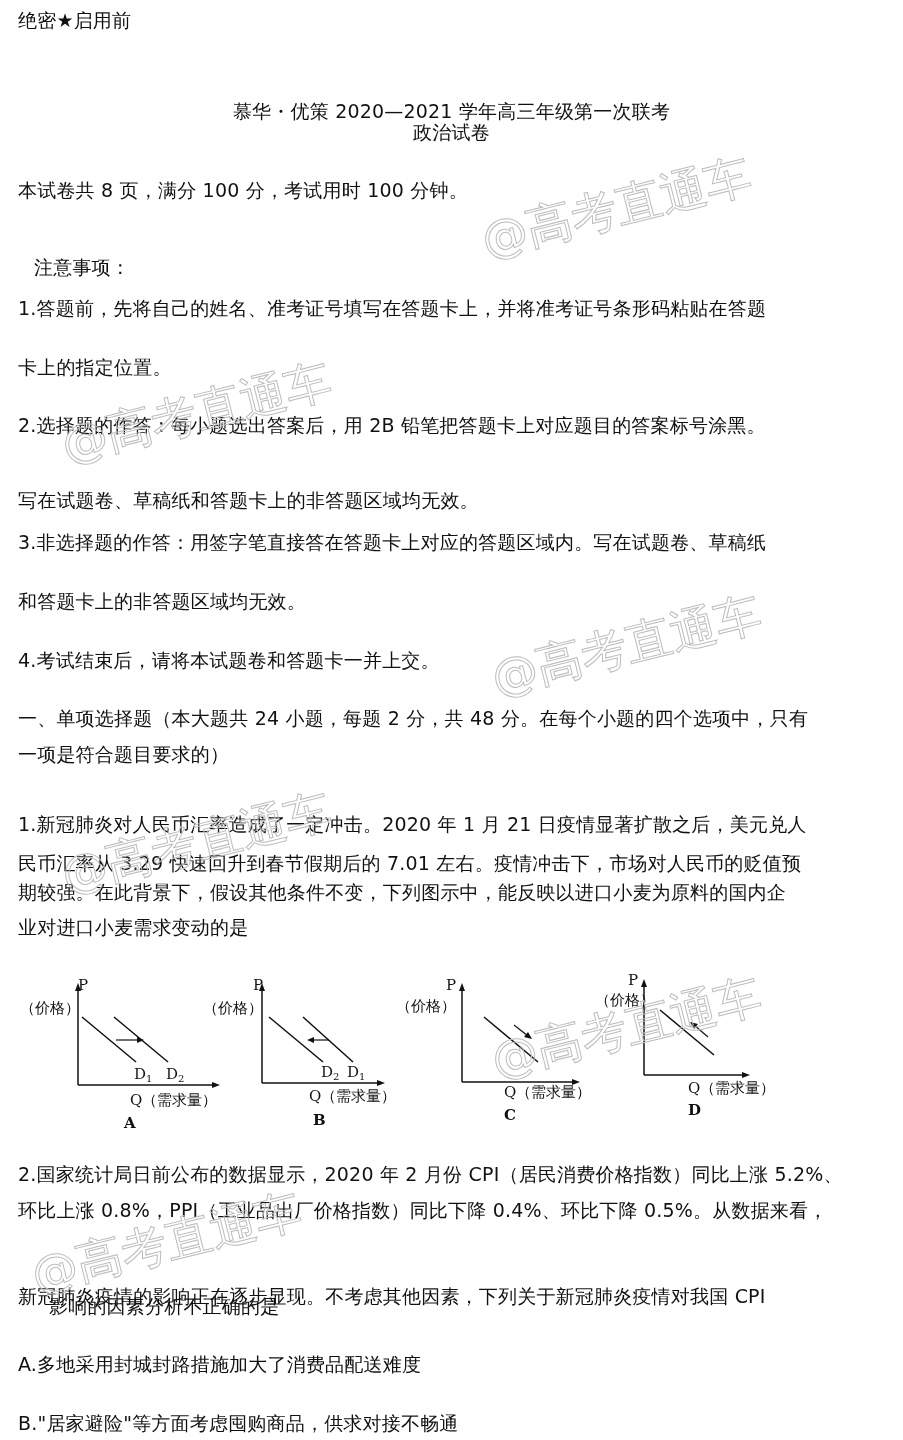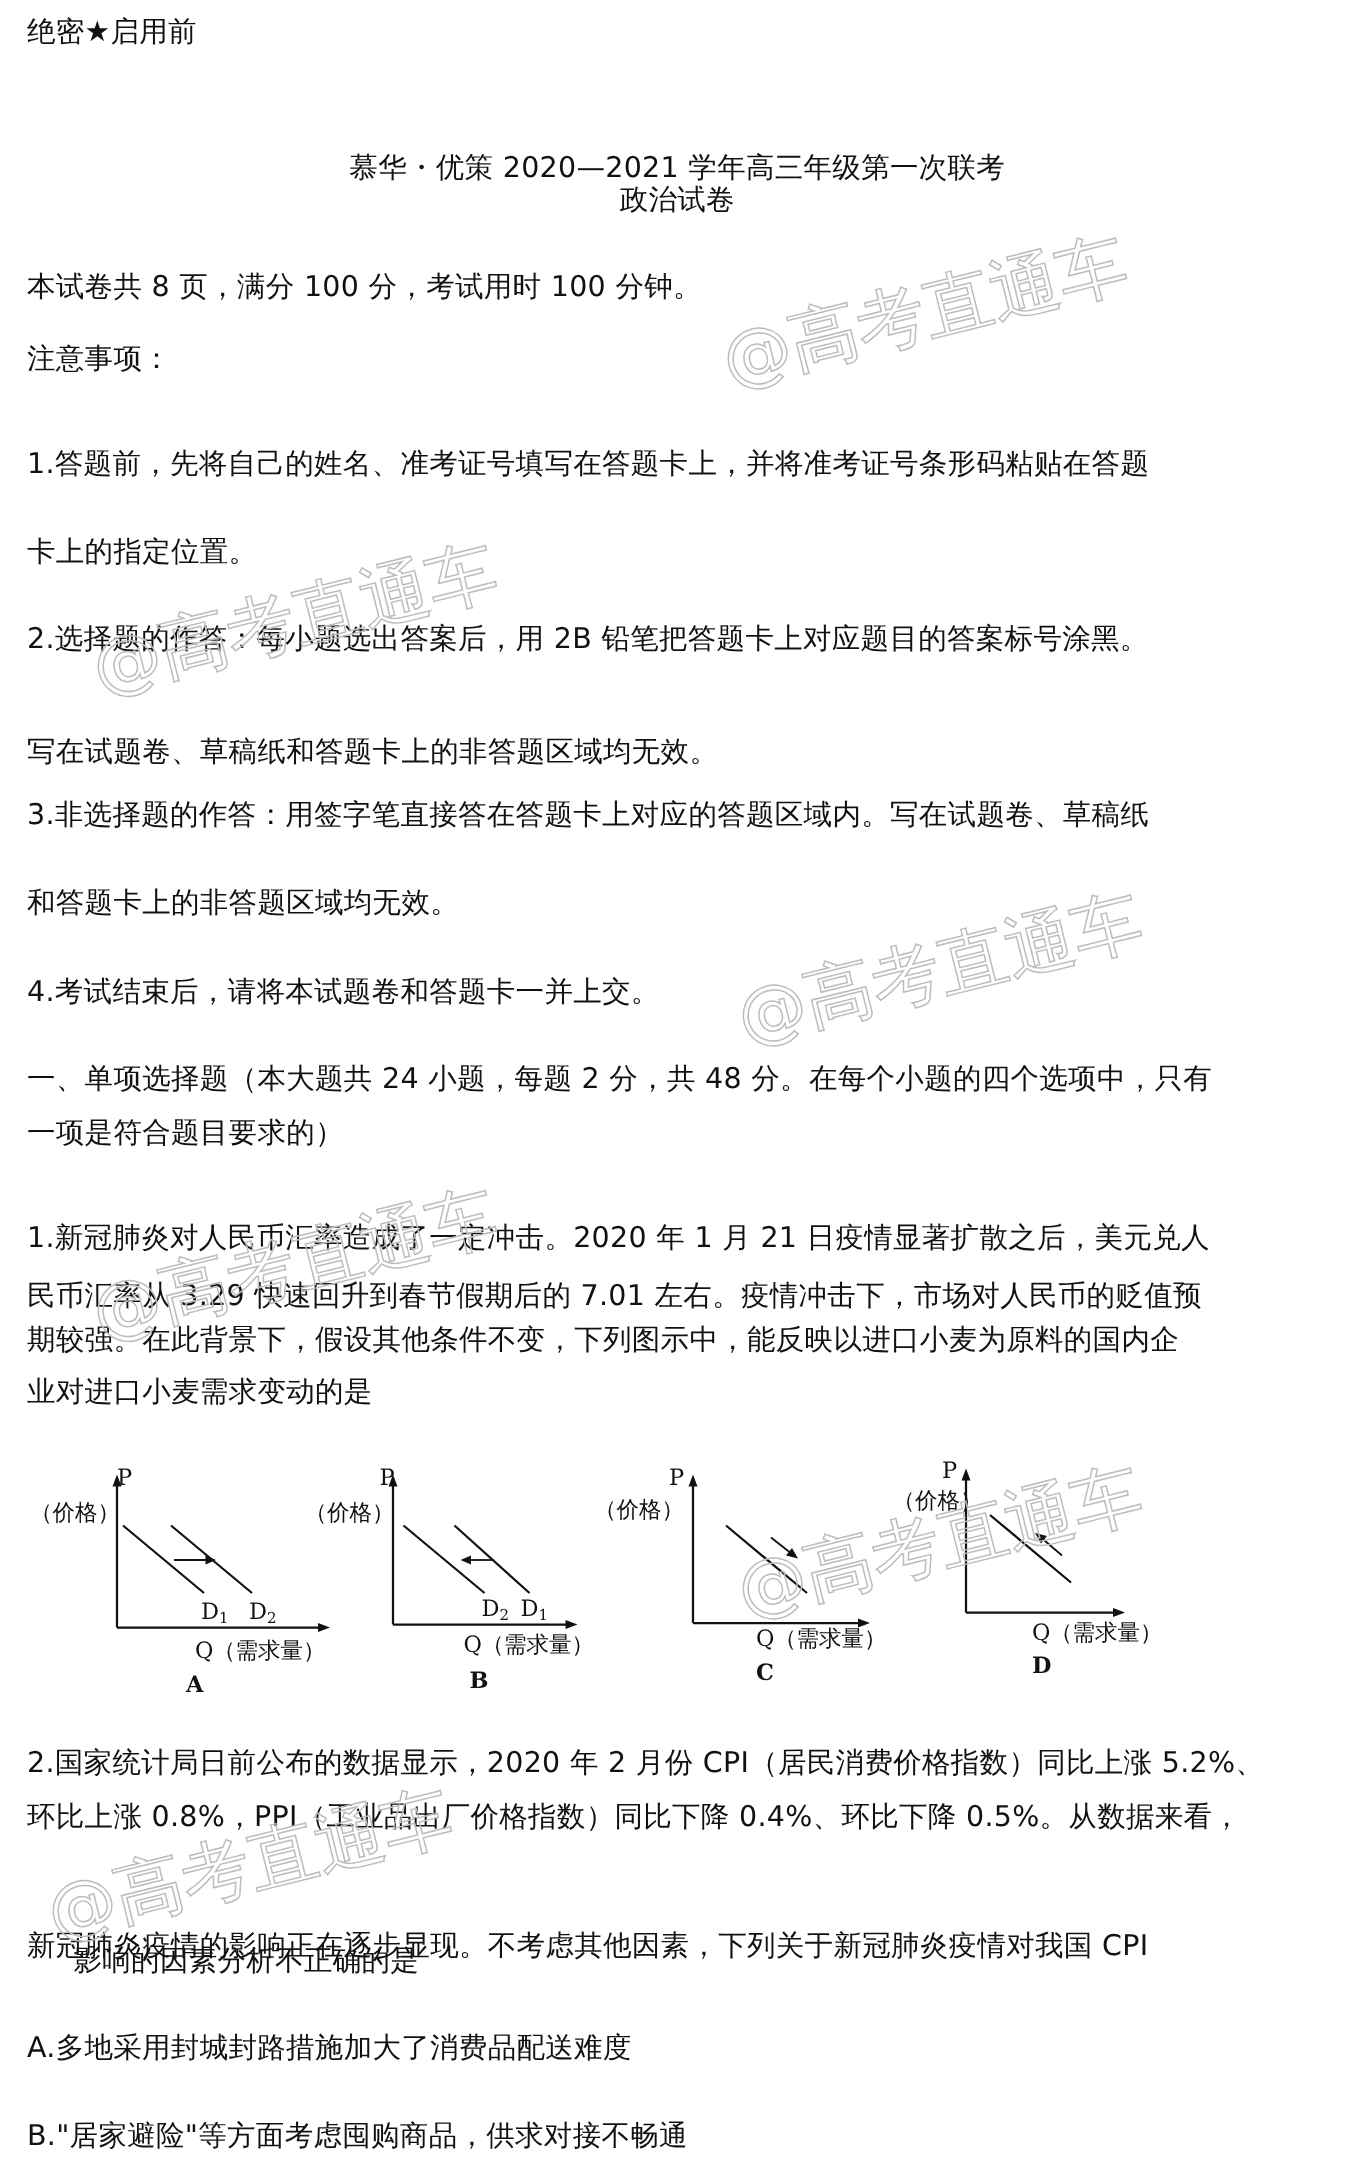--- a/index.html
+++ b/index.html
@@ -24,21 +24,21 @@
     .dsub { font-size: 10px; }
   </style>
 </head>
 <body>
 
 <div class="line" style="top:8px;">绝密★启用前</div>
 <div class="line center" style="top:63px;margin-top:36px;">慕华・优策 2020—2021 学年高三年级第一次联考</div>
 <div class="line center" style="top:120px;">政治试卷</div>
 <div class="line" style="top:178px;">本试卷共 8 页，满分 100 分，考试用时 100 分钟。</div>
 
-<div class="line" style="top:226px;">注意事项：</div>
+<div class="line" style="top:255px;margin-left:16px;">注意事项：</div>
 <div class="line" style="top:296px;">1.答题前，先将自己的姓名、准考证号填写在答题卡上，并将准考证号条形码粘贴在答题</div>
 <div class="line" style="top:355px;text-align:right;">卡上的指定位置。</div>
 <div class="line" style="top:413px;">2.选择题的作答：每小题选出答案后，用 2B 铅笔把答题卡上对应题目的答案标号涂黑。</div>
 <div class="line" style="top:488px;">写在试题卷、草稿纸和答题卡上的非答题区域均无效。</div>
 <div class="line" style="top:530px;">3.非选择题的作答：用签字笔直接答在答题卡上对应的答题区域内。写在试题卷、草稿纸</div>
 <div class="line" style="top:589px;">和答题卡上的非答题区域均无效。</div>
 <div class="line" style="top:648px;">4.考试结束后，请将本试题卷和答题卡一并上交。</div>
 
 <div class="line" style="top:706px;">一、单项选择题（本大题共 24 小题，每题 2 分，共 48 分。在每个小题的四个选项中，只有</div>
 <div class="line" style="top:742px;">一项是符合题目要求的）</div>

